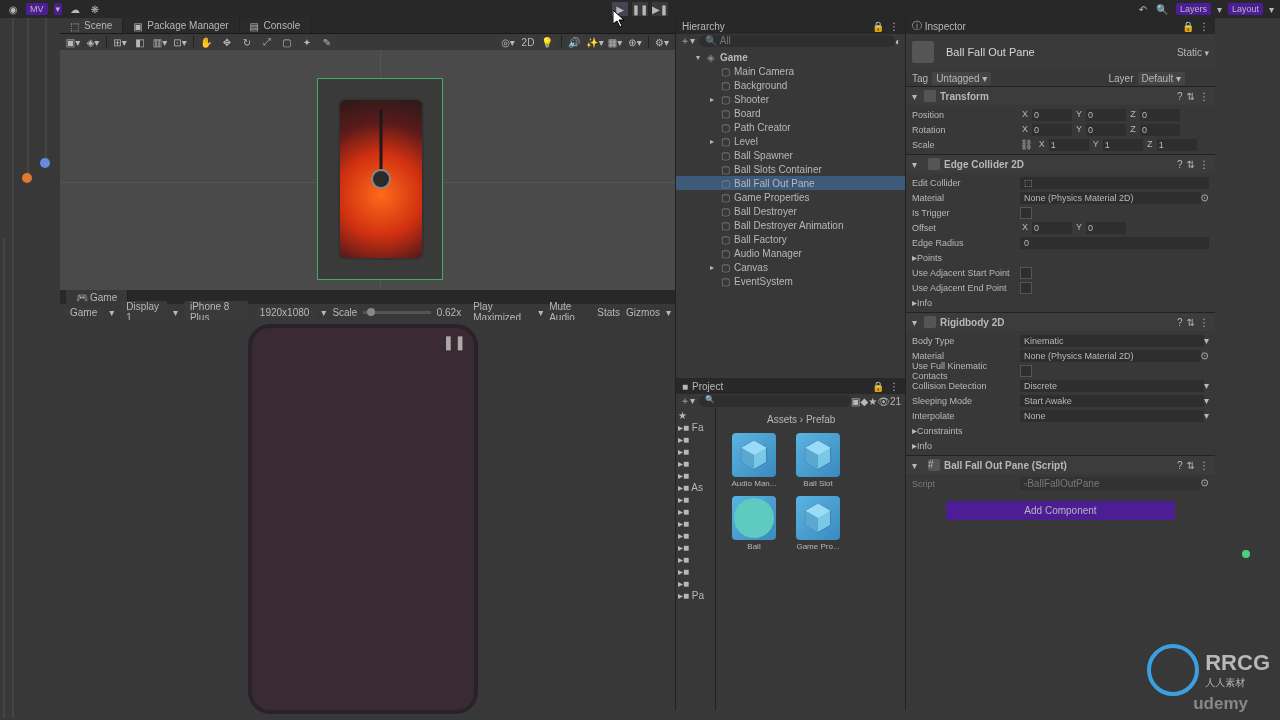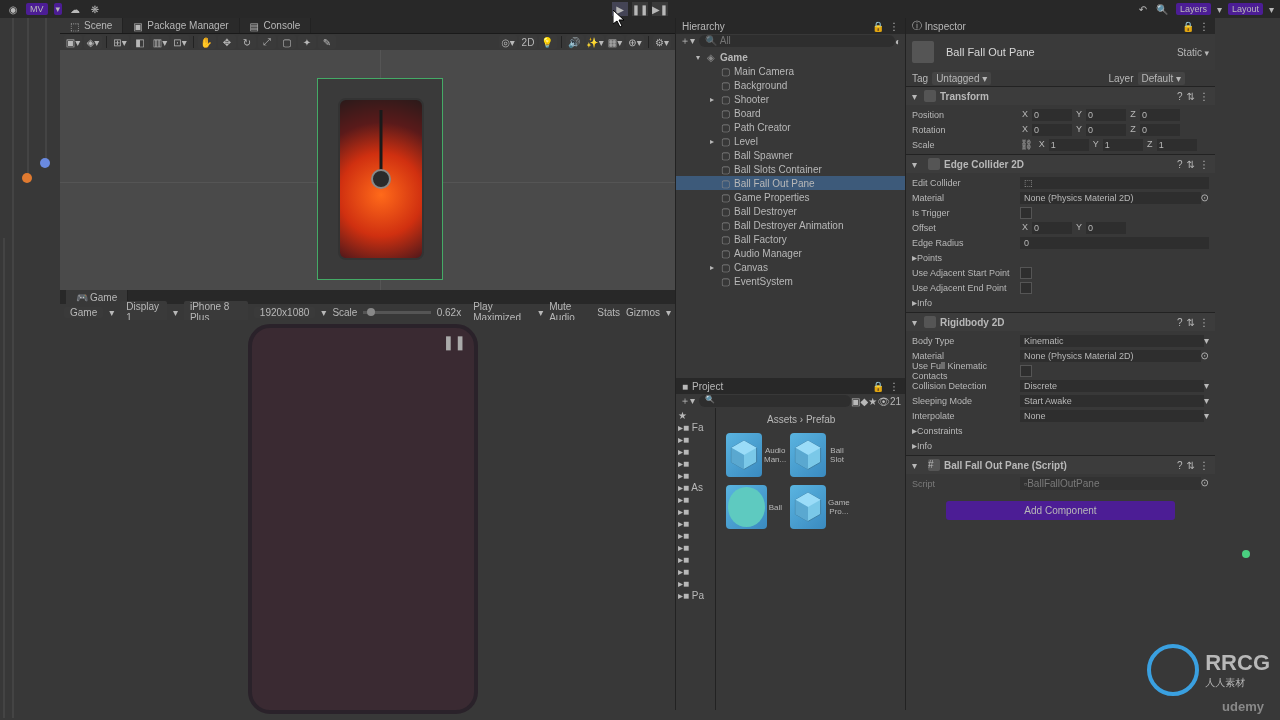--- a/index.html
+++ b/index.html
@@ -70,21 +70,21 @@
 .h-row.selected { background: #3d5a7a; color: #fff; }
 .h-row.blue { color: #6aafff; }
 .h-indent-1 { padding-left: 20px; }
 .h-indent-2 { padding-left: 34px; }
 
 .project-body { flex: 1; background: #383838; display: flex; }
 .project-tree { width: 40px; border-right: 1px solid #222; padding: 2px; display: flex; flex-direction: column; gap: 1px; font-size: 8px; }
 .project-grid { flex: 1; padding: 4px; }
 .breadcrumb { font-size: 10px; padding: 2px 4px; margin-left: 43px; }
 .asset-grid { display: flex; flex-wrap: wrap; gap: 8px; padding: 6px; }
-.asset-item { width: 56px; display: flex; flex-direction: row; align-items: center; gap: 2px; }
+.asset-item { width: 56px; display: flex; flex-direction: column; align-items: center; gap: 2px; }
 .asset-icon { width: 44px; height: 44px; border-radius: 4px; display: flex; align-items: center; justify-content: center; }
 .asset-icon.prefab { background: linear-gradient(135deg, #5ab4e0, #3a8ac0); }
 .asset-icon.prefab svg { width: 36px; height: 36px; }
 .asset-icon.selected { position: relative; }
 .asset-icon.selected::after { content: ''; position: absolute; inset: 2px; border-radius: 50%; background: #5ecac0; }
 .asset-label { font-size: 8px; text-align: center; }
 
 
 .right-col { width: 310px; display: flex; flex-direction: column; border-left: 1px solid #222; background: #383838; }
 .insp-header { height: 16px; background: #282828; display: flex; align-items: center; padding: 0 6px; }
@@ -107,21 +107,21 @@
 .prop-row .vec { flex: 1; display: flex; gap: 2px; }
 .prop-row .vec .axis { width: 10px; font-size: 9px; text-align: center; }
 .prop-row .vec input { width: 40px; background: #2e2e2e; border: none; color: #b8b8b8; font-size: 9px; padding: 1px 2px; }
 .prop-row .single input, .prop-row .single .dd { flex: 1; background: #2e2e2e; border: none; color: #b8b8b8; font-size: 9px; padding: 1px 4px; display:flex; align-items:center; }
 .prop-row .single { flex: 1; display: flex; }
 .prop-row .chk { width: 12px; height: 12px; background: #2e2e2e; border: 1px solid #555; }
 .prop-row .chk.on::after { content: '✓'; font-size: 8px; color: #b8b8b8; display: block; text-align: center; line-height: 10px; }
 .add-comp { margin: 8px 40px; background: #4c1d95; text-align: center; padding: 4px; border-radius: 3px; cursor: pointer; }
 
 
-.watermark-udemy { position: absolute; right: 16px; bottom: 6px; font-size: 13px; font-weight: bold; color: #888; }
+.watermark-udemy { position: absolute; right: 32px; bottom: 6px; font-size: 17px; font-weight: bold; color: #888; }
 .watermark-rrcg { position: absolute; right: 10px; bottom: 24px; display: flex; align-items: center; gap: 6px; }
 .watermark-rrcg .ring { width: 52px; height: 52px; border: 4px solid #3aa0e0; border-radius: 50%; }
 .watermark-rrcg .txt { color: #3aa0e0; }
 .watermark-rrcg .txt .big { font-size: 22px; font-weight: bold; }
 .watermark-rrcg .txt .sub { font-size: 10px; }
 
 
 .cursor { position: absolute; left: 613px; top: 10px; pointer-events: none; }
 
 .dot-green{ position:absolute; width:8px;height:8px;border-radius:50%;background:#4ad080; }

